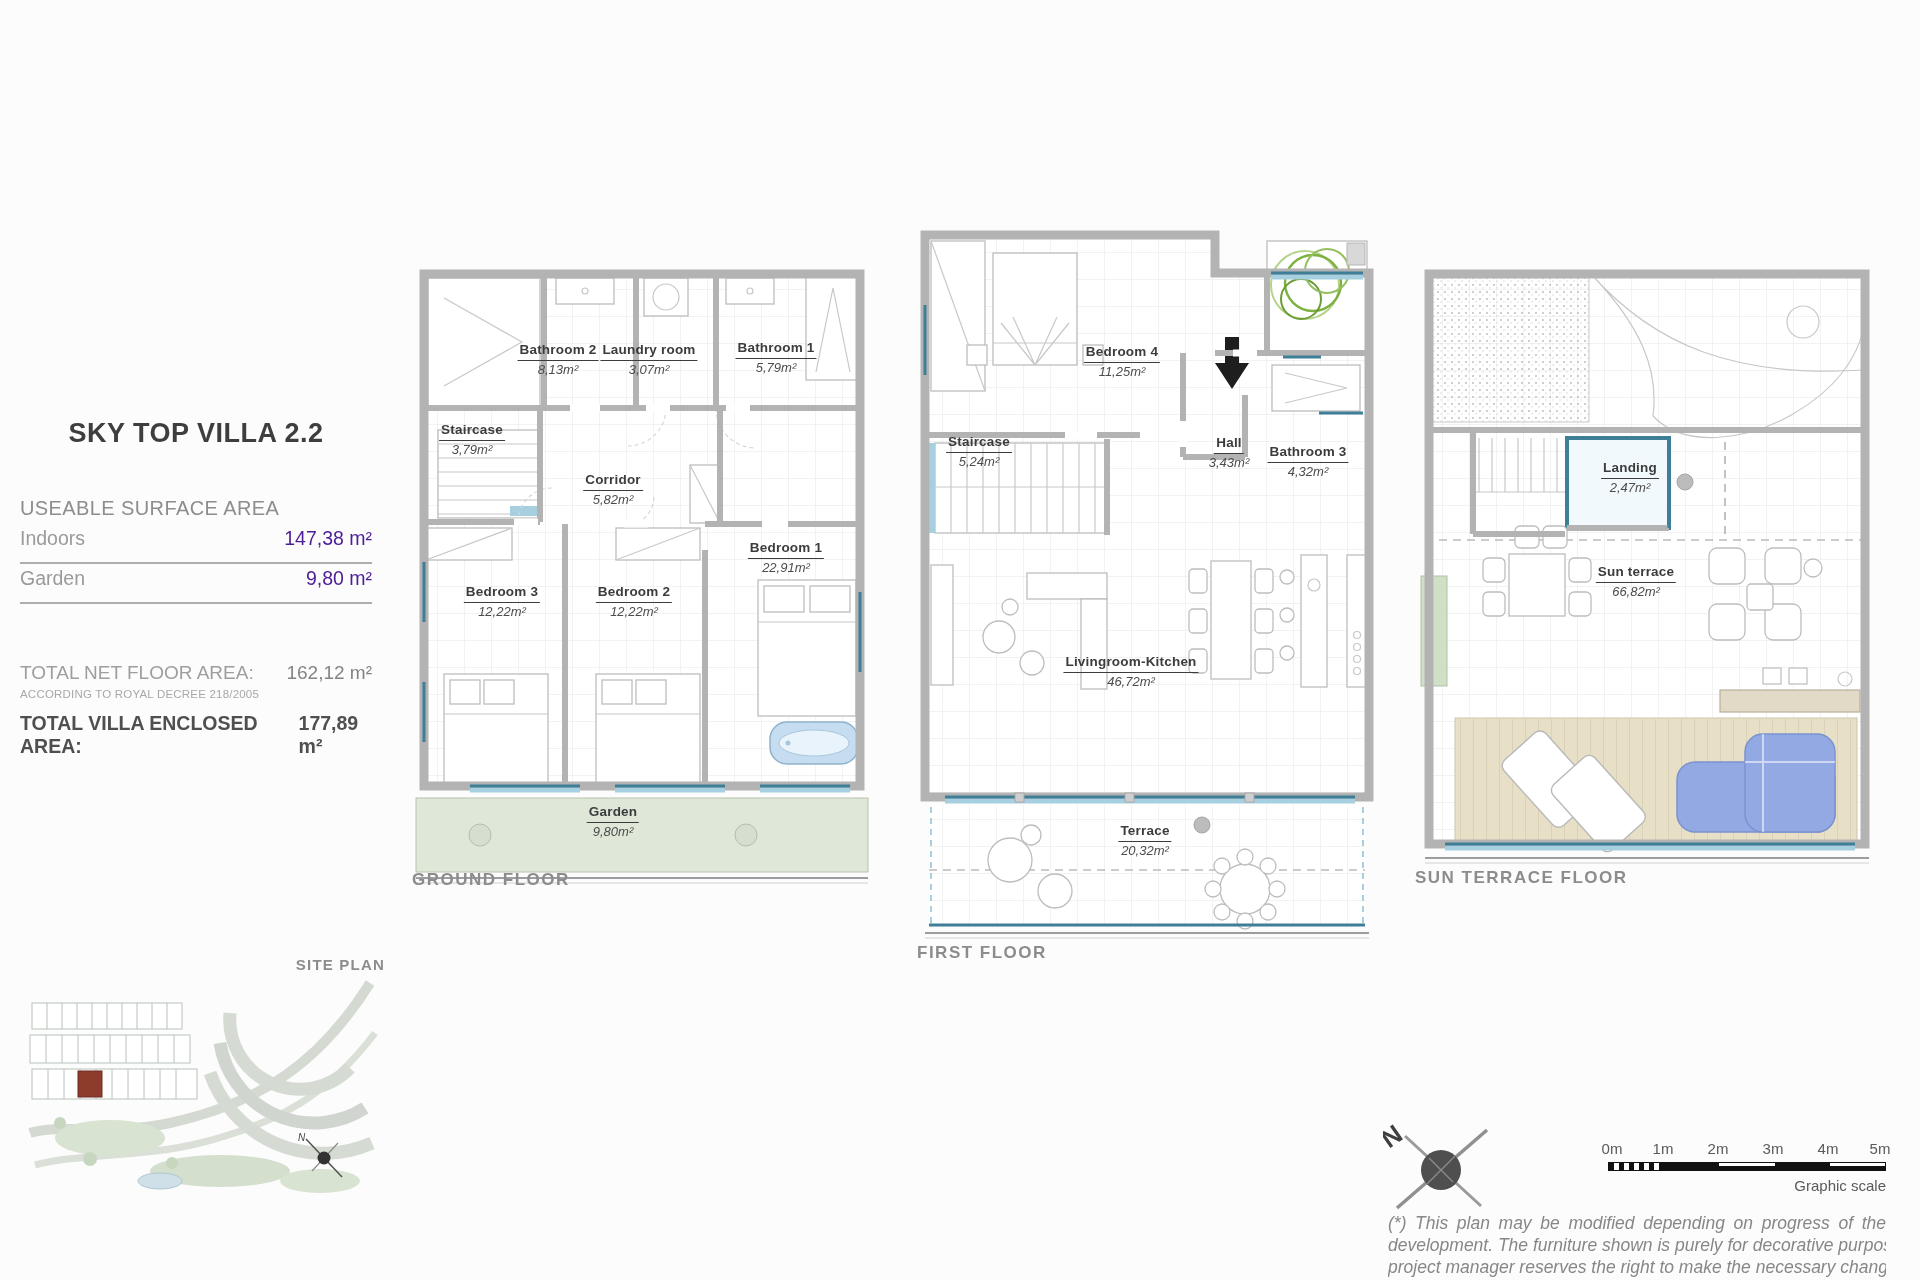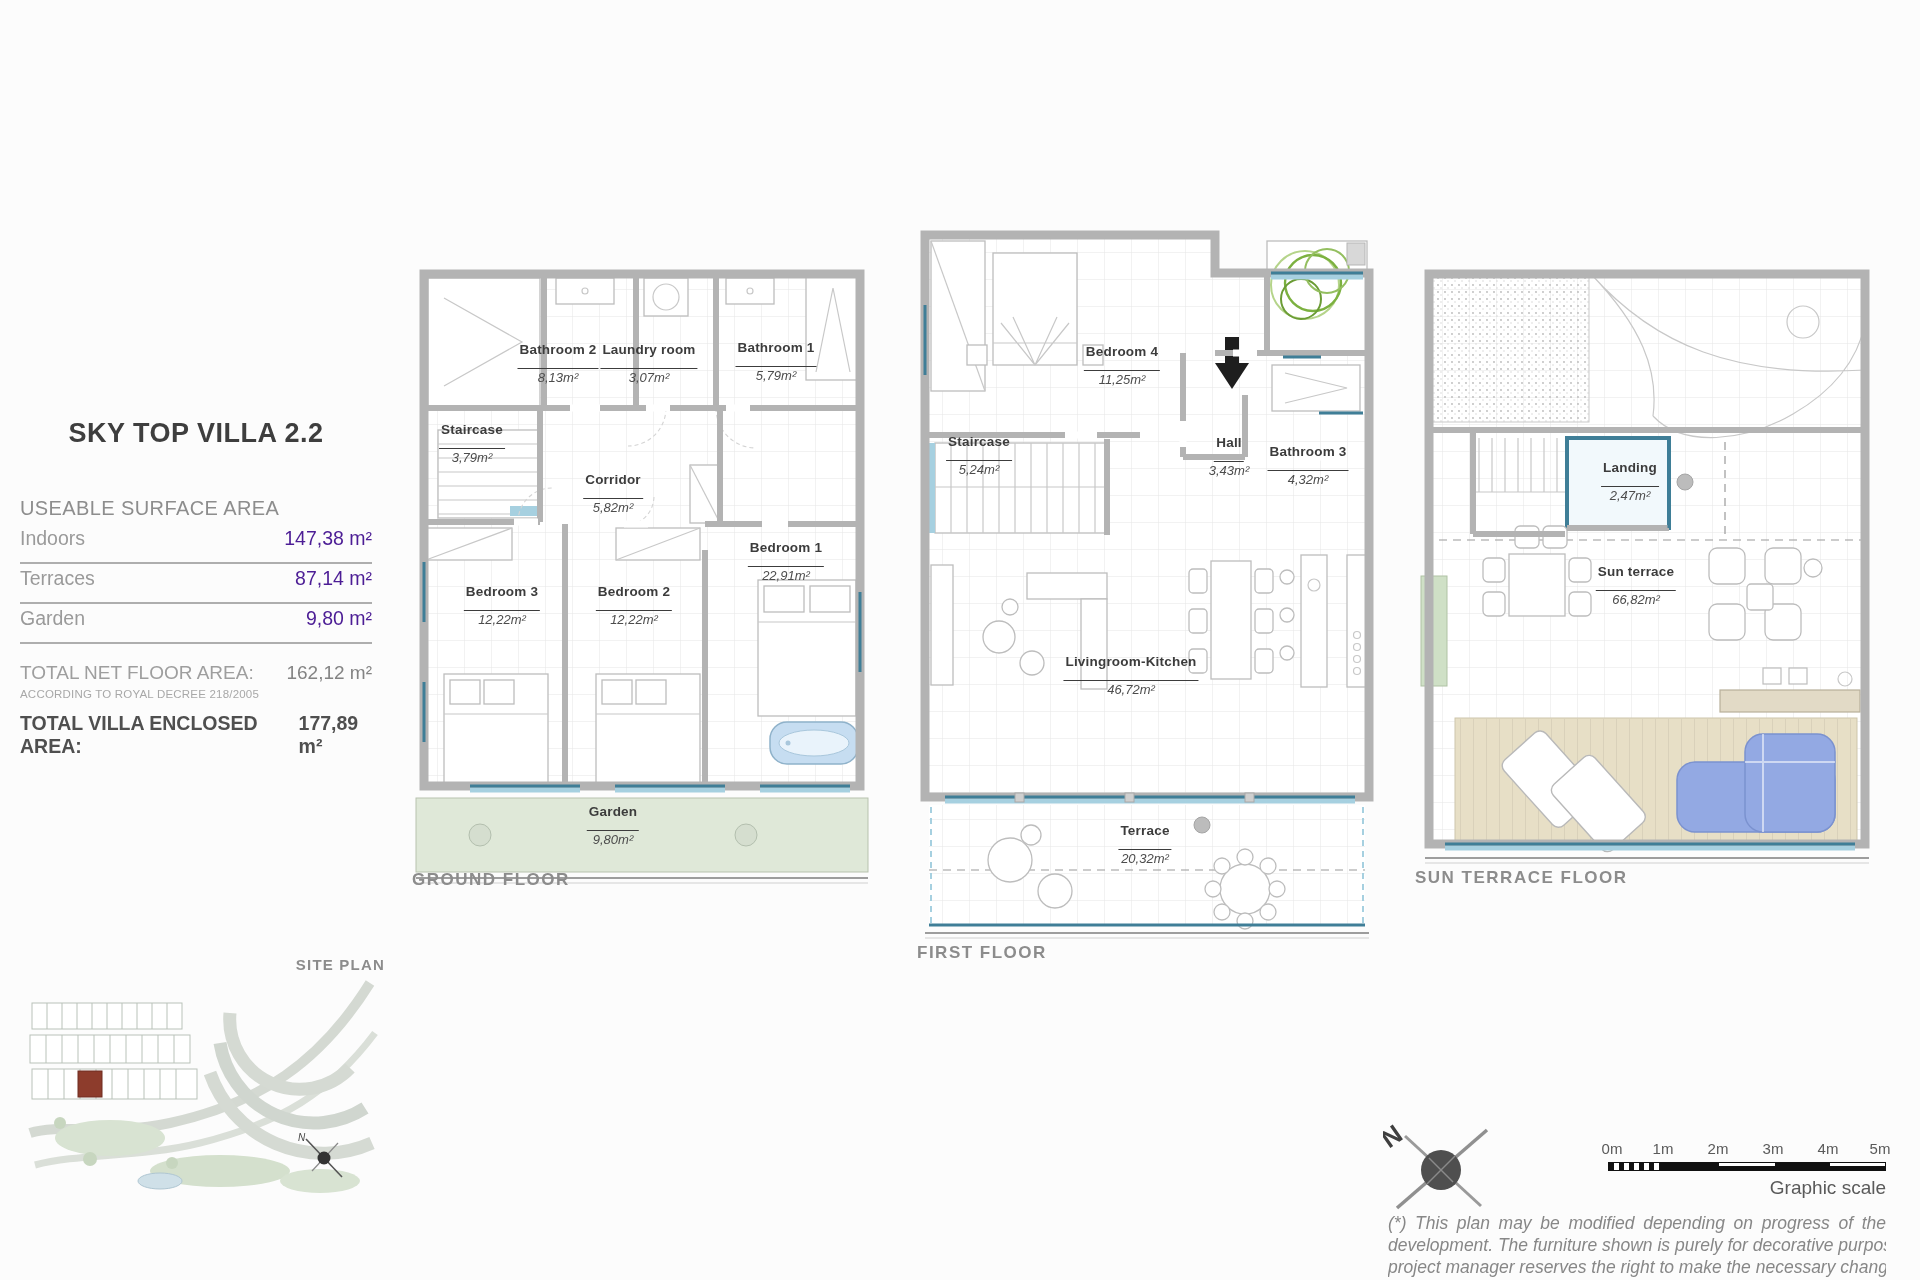--- a/index.html
+++ b/index.html
@@ -24,21 +24,21 @@
           font-size:19px;color:#9e9e9e;}
   .netrow .val{color:#848484;}
   .note{left:20px;top:688px;width:352px;font-size:11.5px;color:#a8a8a8;letter-spacing:.2px;}
   .builtrow{left:20px;top:712px;width:360px;display:flex;justify-content:space-between;
             font-size:19.5px;font-weight:bold;color:#4f4f4f;}
 
   
   .plan{position:absolute;}
   .rlabel{position:absolute;transform:translateX(-50%);text-align:center;white-space:nowrap;}
   .rlabel .rn{display:inline-block;font-weight:bold;font-size:13.5px;color:#3c3c3c;
-              border-bottom:1.5px solid #3c3c3c;padding:0 2px 11px;letter-spacing:.2px;text-align:center;}
+              border-bottom:1.5px solid #3c3c3c;padding:0 2px 3px;letter-spacing:.2px;text-align:center;}
   .rlabel .ra{display:block;font-style:italic;font-size:13px;color:#4c4c4c;padding-top:1px;}
   .fcaption{position:absolute;font-size:17px;font-weight:bold;color:#8c8c8c;letter-spacing:1.5px;}
 
   
   .fur rect,.fur ellipse,.fur circle{fill:#fff;stroke:#bdbdbd;stroke-width:1.3;}
   .fur path{fill:none;stroke:#c8c8c8;stroke-width:1.2;}
   .fur .nf,.nf{fill:none;stroke:#c8c8c8;stroke-width:1.2;}
   .w{fill:none;stroke:var(--wall);}
   .w8{stroke-width:9;}
   .w6{stroke-width:6;}
@@ -56,41 +56,37 @@
 
   
   .scalebar{left:1608px;top:1140px;width:278px;}
   .ticks{position:relative;height:18px;font-size:15px;color:#5a5a5a;}
   .tick{position:absolute;transform:translateX(-50%);}
   .bar{position:relative;margin-top:4px;height:9px;border:1.5px solid #111;display:flex;}
   .seg{height:100%;flex:1;}
   .seg0{background:repeating-linear-gradient(90deg,#111 0 5px,#fff 5px 10px);}
   .segb{background:#111;}
   .segh{background:linear-gradient(#fff 0 50%,#111 50% 100%);}
-  .scap{margin-top:6px;text-align:right;font-size:19px;color:#5a5a5a;}
+  .scap{margin-top:6px;text-align:right;font-size:15px;color:#5a5a5a;}
 
   
   .disc{left:1388px;top:1212px;width:498px;font-size:17.5px;font-style:italic;color:#878787;}
   .discline{text-align:justify;text-align-last:justify;line-height:22px;white-space:nowrap;overflow:hidden;}
 </style>
 </head>
 <body>
 
 <div class="page">
 
   <div class="abs title">SKY TOP VILLA 2.2</div>
   <div class="abs sahead">USEABLE SURFACE AREA</div>
   <div class="abs rows">
     <div class="srow">
       <span class="lab">Indoors</span>
       <span class="val">147,38 m²</span>
-    </div>
-    <div class="srow">
-      <span class="lab">Terraces</span>
-      <span class="val">87,14 m²</span>
     </div>
     <div class="srow">
       <span class="lab">Garden</span>
       <span class="val">9,80 m²</span>
     </div>
   </div>
   <div class="abs netrow">
     <span>TOTAL NET FLOOR AREA:</span>
     <span class="val">162,12  m²</span>
   </div>

